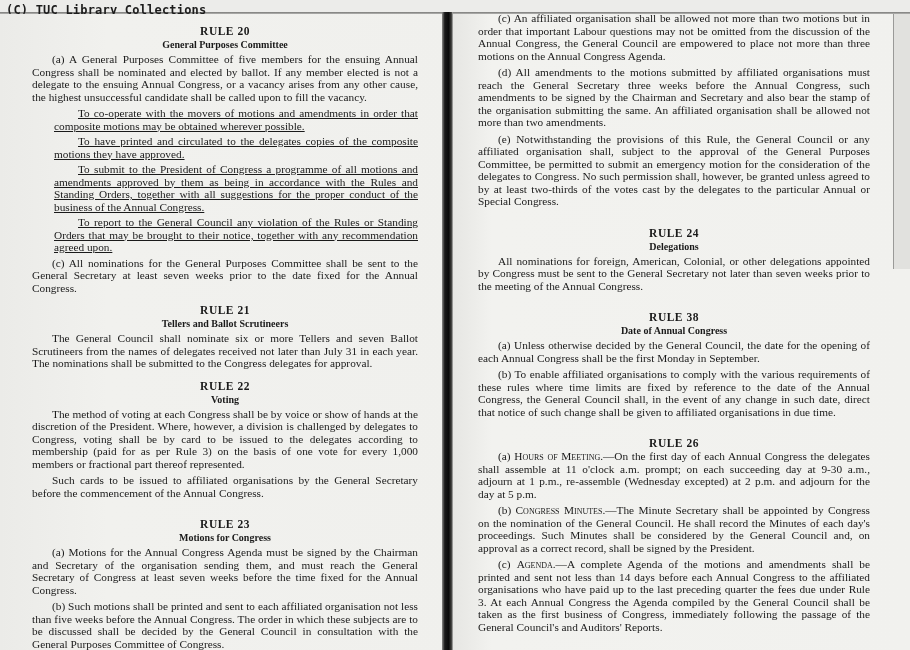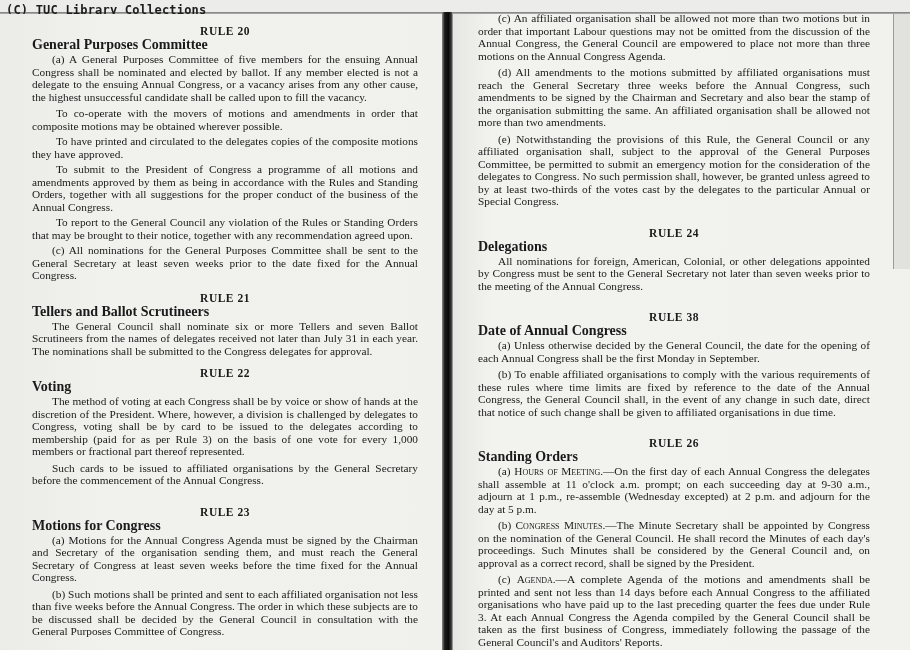--- a/index.html
+++ b/index.html
@@ -35,23 +35,23 @@
   .right-edge {
     position:absolute; left:893px; top:14px; width:17px; height:255px;
     border-left:1px solid #9a9a98; background:#e1e1de;
   }
   .col {
     position:absolute; font-size:11.3px; line-height:12.5px; text-align:justify;
   }
   .left .col { left:32px; top:10px; width:386px; }
   .right .col { left:25px; top:-2px; width:392px; }
   .rule-title { text-align:center; font-weight:bold; font-size:11.5px; letter-spacing:0.5px; margin:0; line-height:14px; }
-  .rule-sub { font-weight:bold; font-size:14px; margin:0 0 1px 0; line-height:14px; }
+  .rule-sub { text-align:center; font-weight:bold; font-size:10px; margin:0 0 1px 0; line-height:14px; }
   p { margin:0 0 4px 0; text-indent:20px; }
-  p.indent2 { text-indent:24px; margin-bottom:3px; }
+  p.indent2 { margin-left:22px; text-indent:24px; margin-bottom:3px;text-decoration:underline; }
   .sec-gap { height:5px; }
   .sec-gap-lg { height:14px; }
   .sc { font-variant:small-caps; }
 </style>
 </head>
 <body>
 
 <div class="topbar"></div>
 <div class="topline"></div>
 <div class="watermark">(C) TUC Library Collections</div>
@@ -110,21 +110,20 @@
     <div class="sec-gap-lg"></div>
     <section>
       <div class="rule-title">RULE 38</div>
       <div class="rule-sub">Date of Annual Congress</div>
       <p>(a) Unless otherwise decided by the General Council, the date for the opening of each Annual Congress shall be the first Monday in September.</p>
       <p>(b) To enable affiliated organisations to comply with the various requirements of these rules where time limits are fixed by reference to the date of the Annual Congress, the General Council shall, in the event of any change in such date, direct that notice of such change shall be given to affiliated organisations in due time.</p>
     </section>
     <div class="sec-gap-lg"></div>
     <section>
       <div class="rule-title">RULE 26</div>
-      <div class="rule-sub">Standing Orders</div>
       <p>
         <span>(a)</span>
         <span class="sc">Hours of Meeting.</span><span>—On the first day of each Annual Congress the delegates shall assemble at 11 o'clock a.m. prompt; on each succeeding day at 9-30 a.m., adjourn at 1 p.m., re-assemble (Wednesday excepted) at 2 p.m. and adjourn for the day at 5 p.m.</span>
       </p>
       <p>
         <span>(b)</span>
         <span class="sc">Congress Minutes.</span><span>—The Minute Secretary shall be appointed by Congress on the nomination of the General Council. He shall record the Minutes of each day's proceedings. Such Minutes shall be considered by the General Council and, on approval as a correct record, shall be signed by the President.</span>
       </p>
       <p>
         <span>(c)</span>

